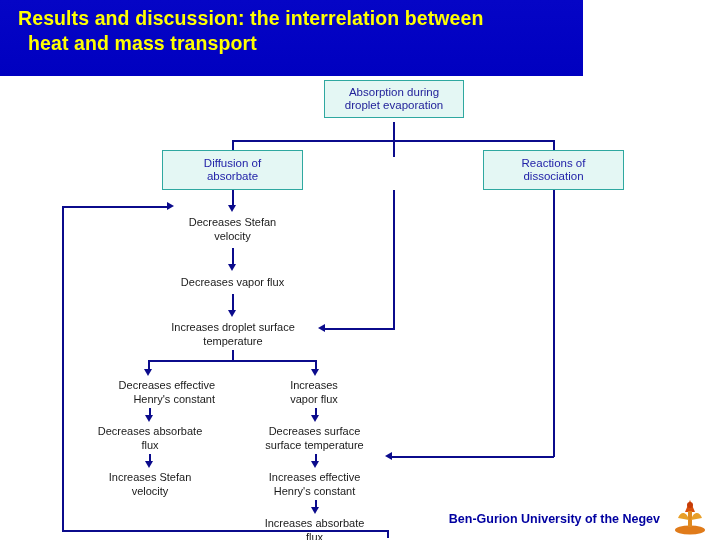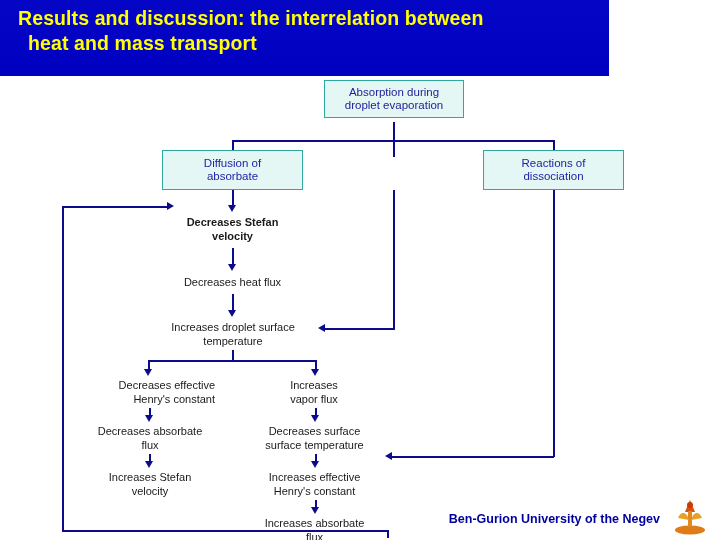--- a/index.html
+++ b/index.html
@@ -17,21 +17,20 @@
 
   
   #header-bar {
     position: absolute;
     left: 0;
     top: 0;
     width: 583px;
     height: 76px;
     background: #0000c8;
     background: linear-gradient(180deg,#0505c6 0%, #0000c0 100%);
-    padding-left: 26px;
   }
   #header-title {
     position: absolute;
     left: 18px;
     top: 6px;
     width: 690px;
     color: #ffff00;
     font-size: 19.5px;
     font-weight: bold;
     line-height: 25px;
@@ -160,30 +159,30 @@
   <div class="node" style="left:483px; top:74px; width:141px; height:40px;">
     <div>
       <span>Reactions of</span><br>
       <span>dissociation</span>
     </div>
   </div>
 
   <div class="ln vln" style="left:232px; top:114px; height:16px;"></div>
   <div class="arrow down" style="left:228px; top:129px;"></div>
 
-  <div class="label" style="left:160px; top:140px; width:145px;font-weight:bold;">
+  <div class="label" style="left:160px; top:140px; width:145px;">
     <span>Decreases Stefan</span><br>
     <span>velocity</span>
   </div>
 
   <div class="ln vln" style="left:232px; top:172px; height:17px;"></div>
   <div class="arrow down" style="left:228px; top:188px;"></div>
 
   <div class="label" style="left:160px; top:200px; width:145px;">
-    <span>Decreases heat flux</span>
+    <span>Decreases vapor flux</span>
   </div>
 
   <div class="ln vln" style="left:232px; top:218px; height:17px;"></div>
   <div class="arrow down" style="left:228px; top:234px;"></div>
 
   <div class="label" style="left:148px; top:245px; width:170px;">
     <span>Increases droplet surface</span><br>
     <span>temperature</span>
   </div>
 

